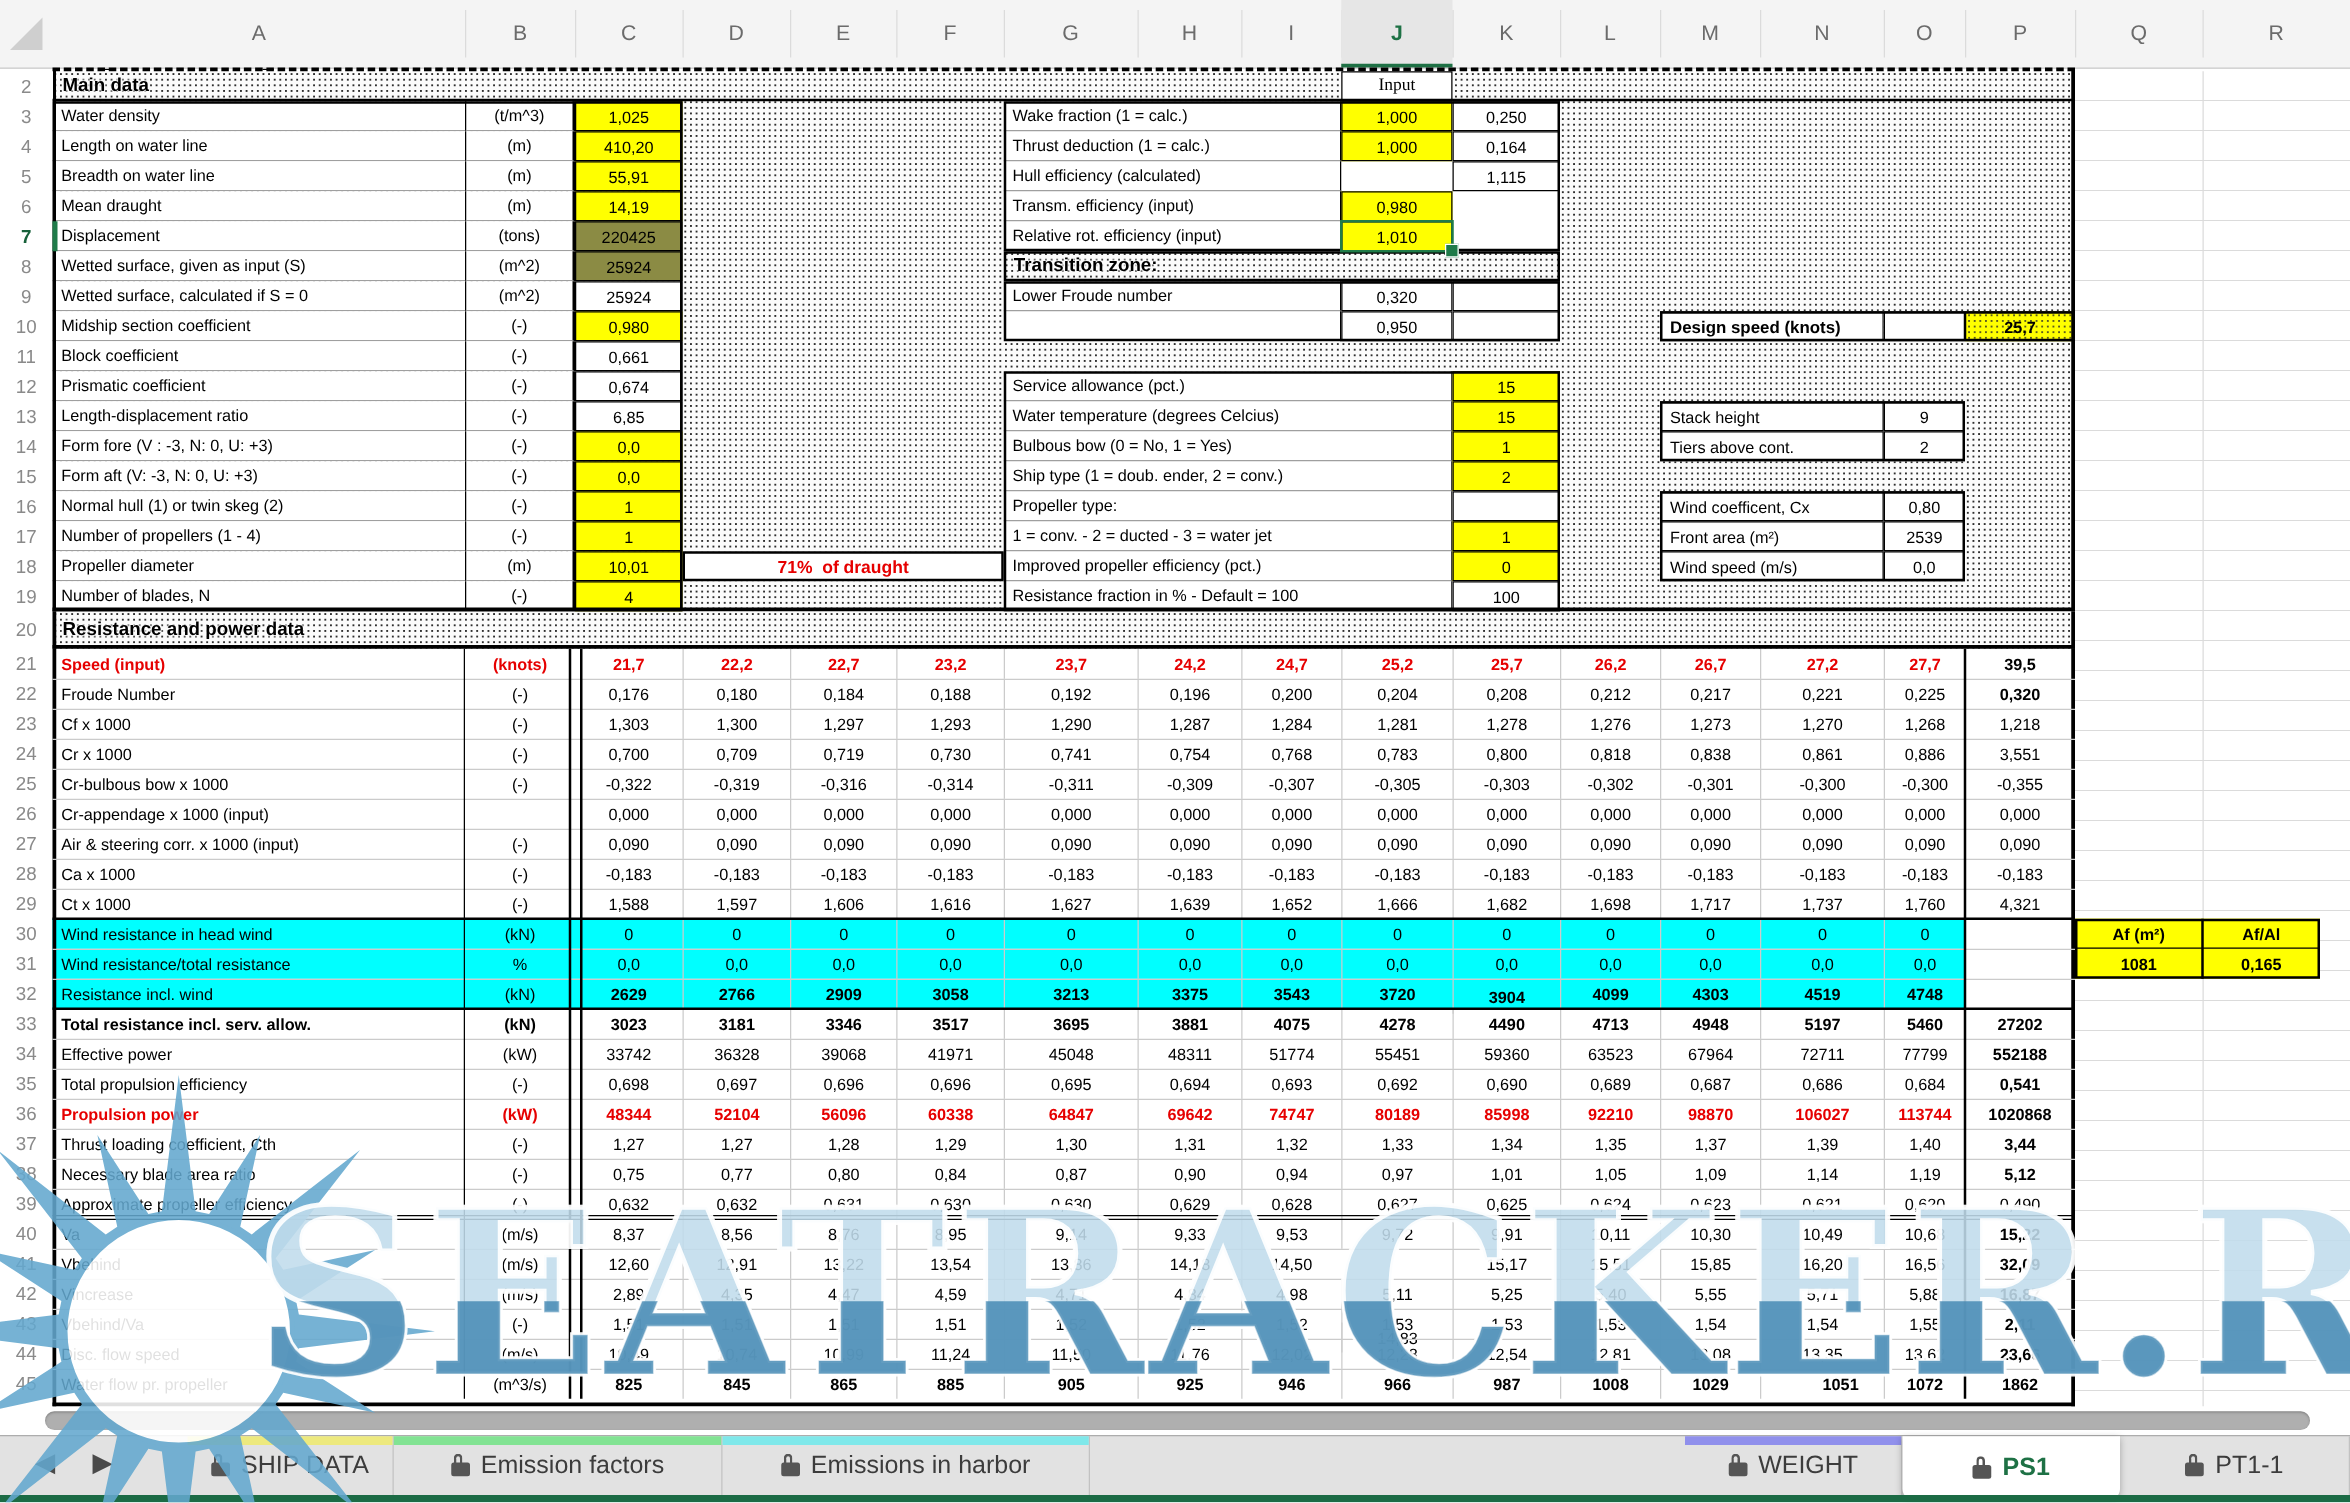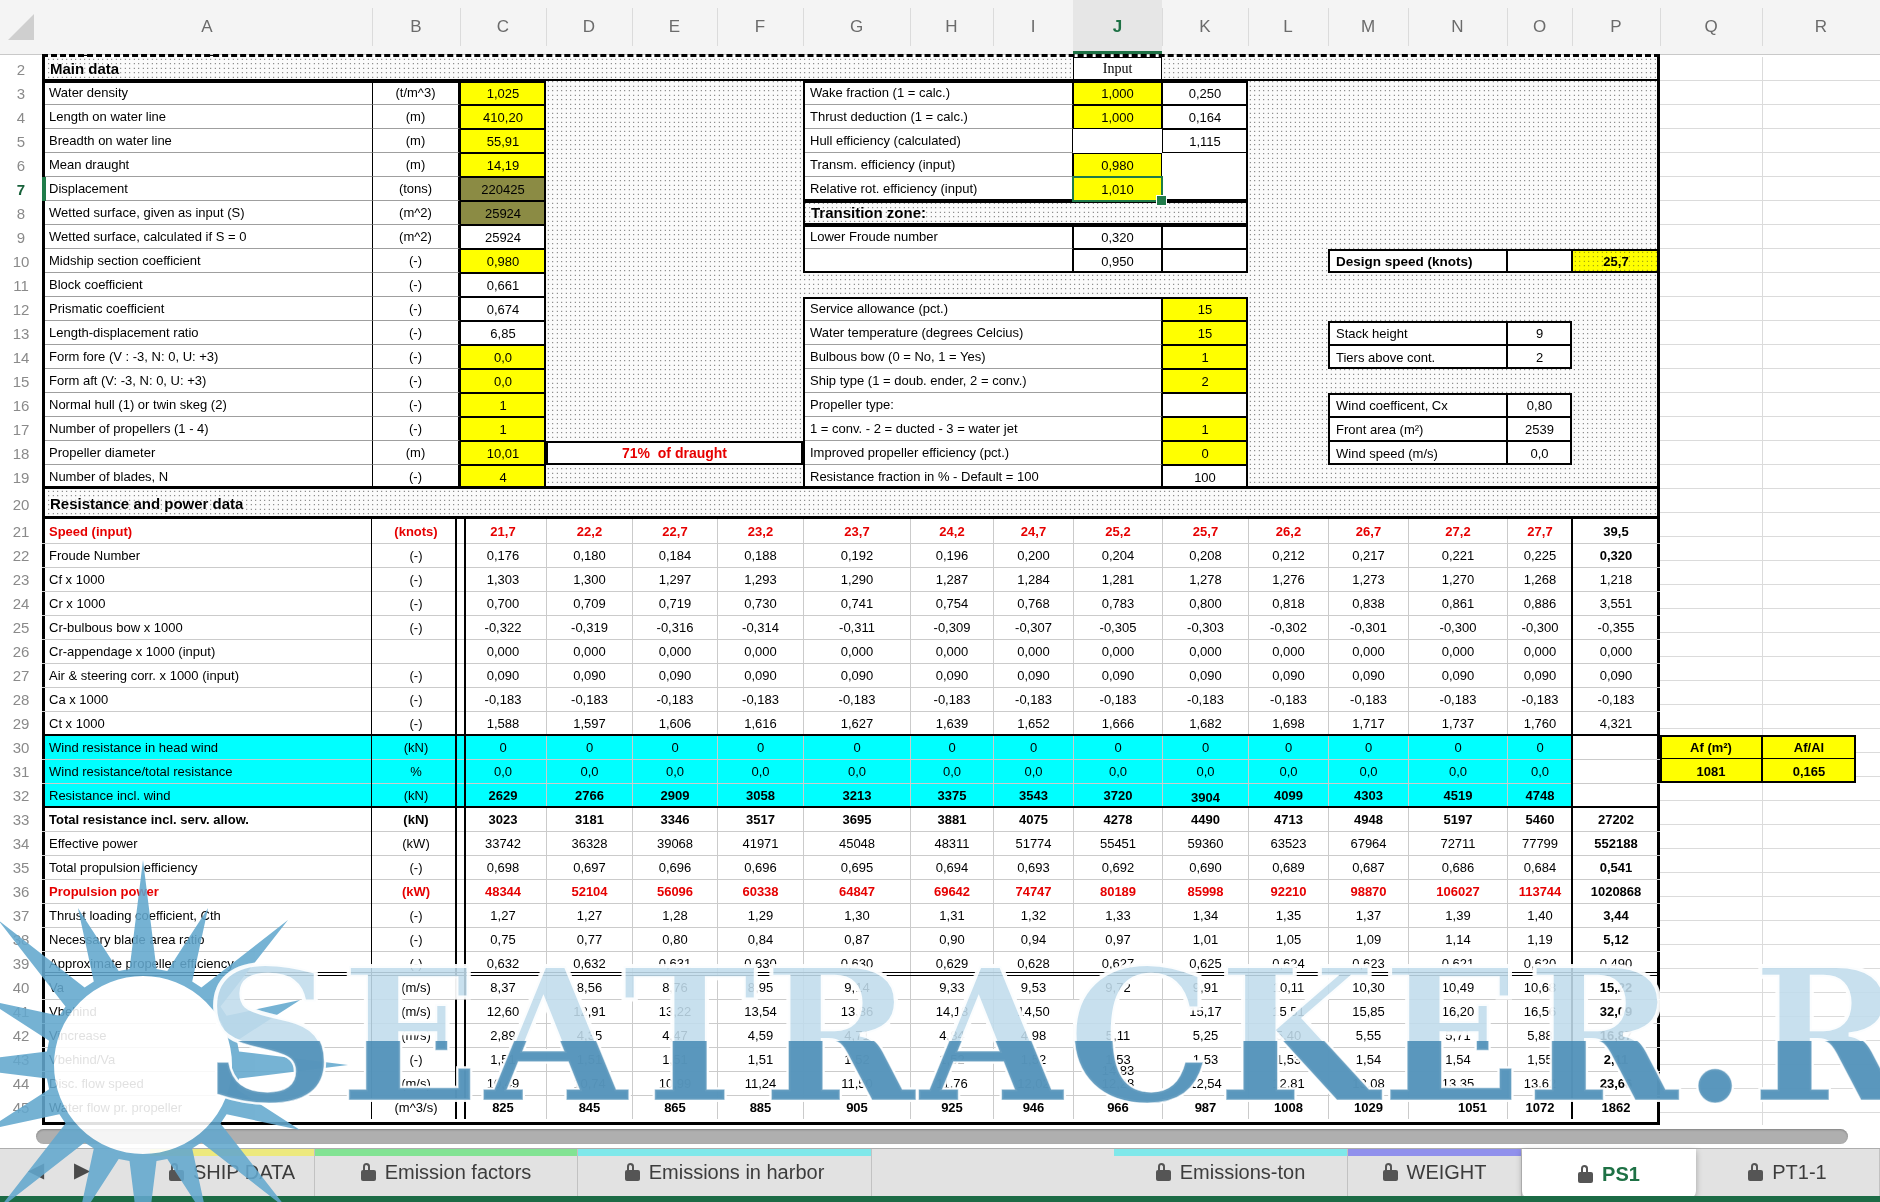--- a/index.html
+++ b/index.html
@@ -755,25 +755,20 @@
       <div class="tab" style="left: 315px; width: 263px;">
         <div class="tabstrip" style="background: rgb(130, 227, 147);"></div>
         <span class="lock"></span>
         <span>Emission factors</span>
       </div>
       <div class="tab" style="left: 578px; width: 294px;">
         <div class="tabstrip" style="background: rgb(127, 232, 234);"></div>
         <span class="lock"></span>
         <span>Emissions in harbor</span>
       </div>
-      <div class="tab" style="left: 1114px; width: 234px;">
-        <div class="tabstrip" style="background: rgb(127, 232, 234);"></div>
-        <span class="lock"></span>
-        <span>Emissions-ton</span>
-      </div>
       <div class="tab" style="left: 1348px; width: 174px;">
         <div class="tabstrip" style="background: rgb(144, 144, 236);"></div>
         <span class="lock"></span>
         <span>WEIGHT</span>
       </div>
       <div class="tab active" style="left: 1522px; width: 174px;">
         <span class="lock"></span>
         <span>PS1</span>
       </div>
       <div class="tab" style="left: 1696px; width: 184px;">

